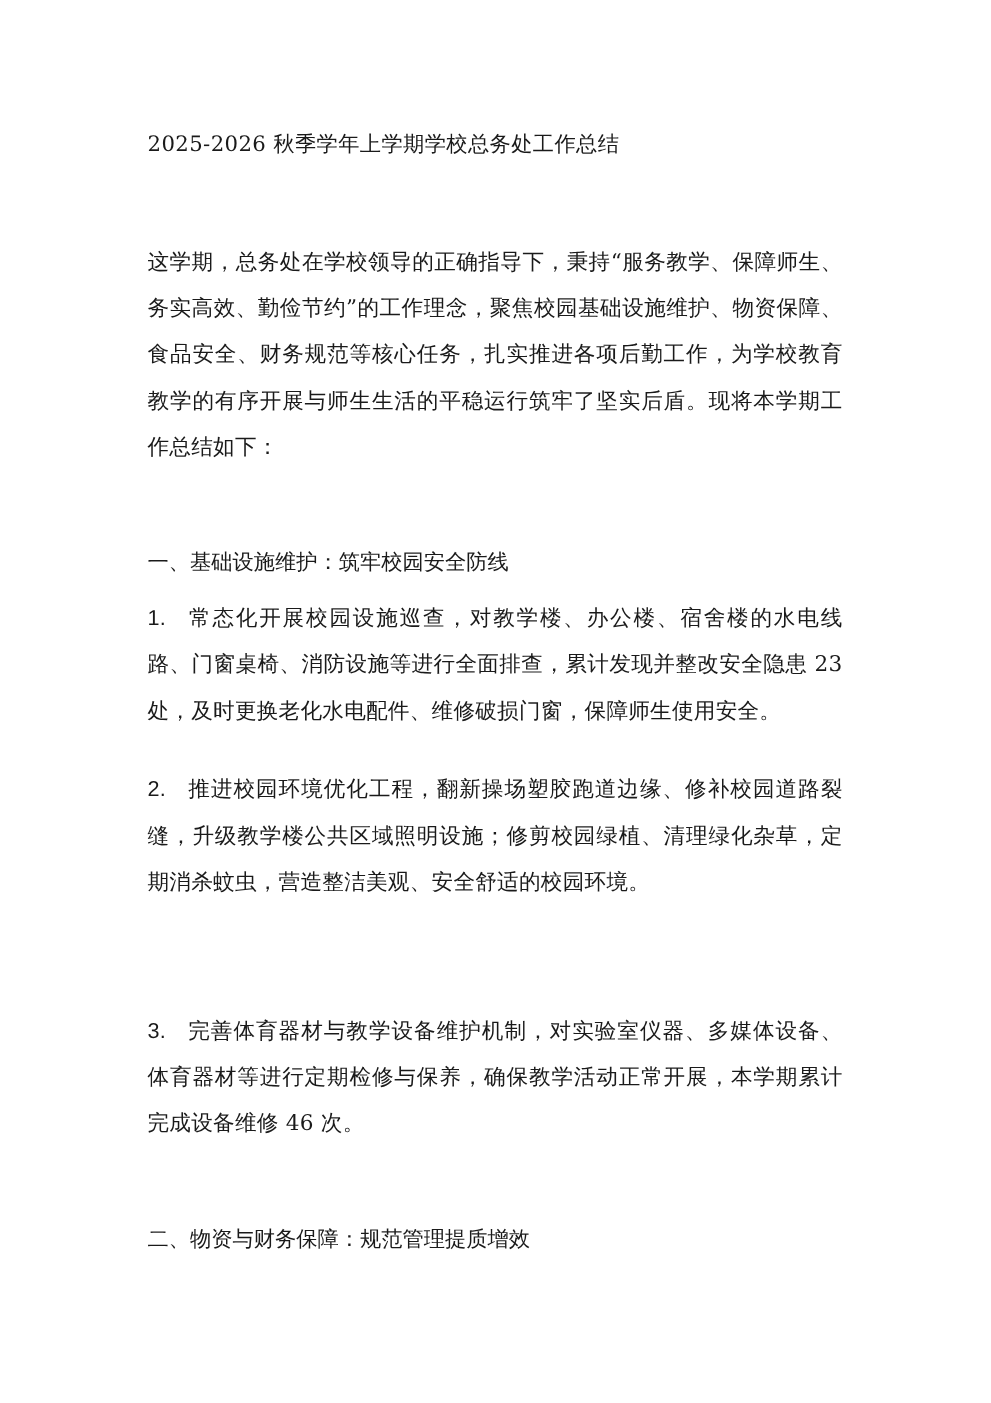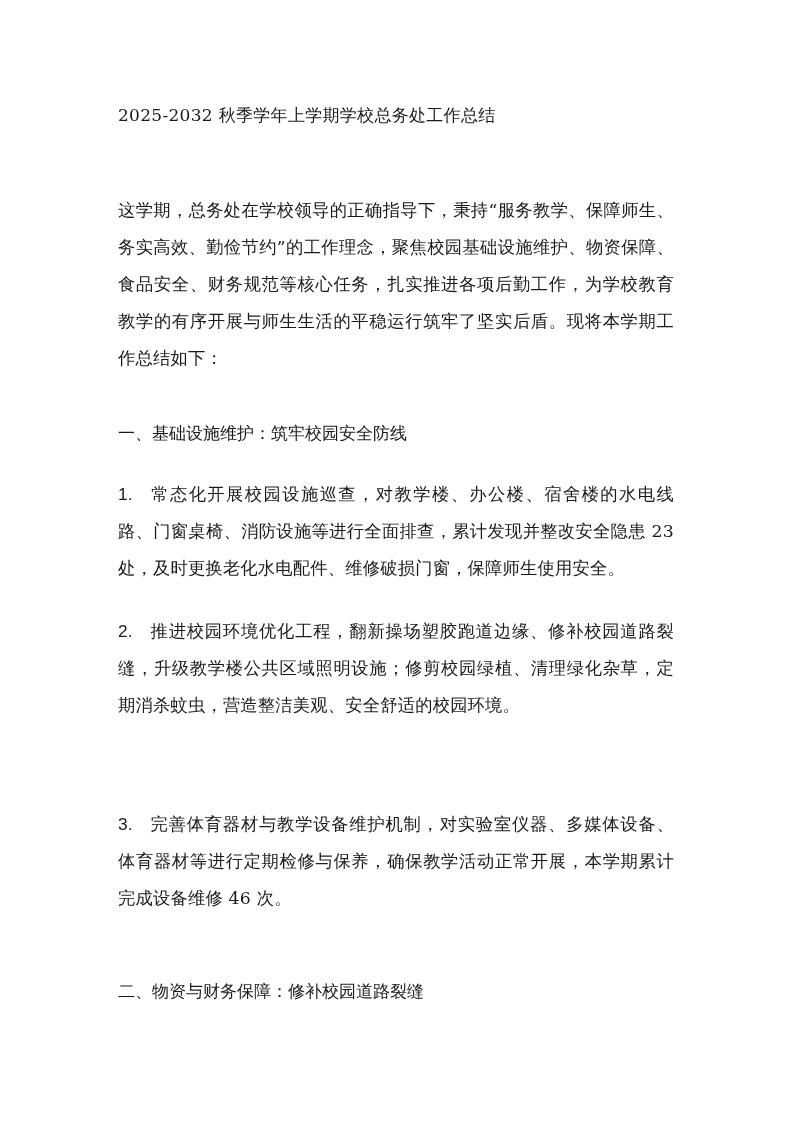--- a/index.html
+++ b/index.html
@@ -8,32 +8,32 @@
   .page { position: absolute; left: 118px; top: 0; width: 556px; }
   .title { position: absolute; top: 104px; left: 0; font-size: 17px; white-space: nowrap; letter-spacing: 0.3px; }
   .para { position: absolute; left: 0; width: 556px; font-size: 17.3px; line-height: 37px; text-align: justify; text-align-last: left; letter-spacing: 0.2px; }
   .heading { position: absolute; left: 0; font-size: 17px; white-space: nowrap; }
   .num { display: inline-block; width: 32px; font-family: "Liberation Sans", sans-serif; }
 </style>
 </head>
 <body>
 
 <div class="page">
-  <div class="title">2025-2032 秋季学年上学期学校总务处工作总结</div>
+  <div class="title">2025-2026 秋季学年上学期学校总务处工作总结</div>
 
   <div class="para" style="top:192px;">这学期，总务处在学校领导的正确指导下，秉持“服务教学、保障师生、务实高效、勤俭节约”的工作理念，聚焦校园基础设施维护、物资保障、食品安全、财务规范等核心任务，扎实推进各项后勤工作，为学校教育教学的有序开展与师生生活的平稳运行筑牢了坚实后盾。现将本学期工作总结如下：</div>
 
-  <div class="heading" style="top:422px;"> 一、基础设施维护：筑牢校园安全防线</div>
+  <div class="heading" style="top:438px;"> 一、基础设施维护：筑牢校园安全防线</div>
 
   <div class="para" style="top:476px;">
     <span class="num">1.</span><span>常态化开展校园设施巡查，对教学楼、办公楼、宿舍楼的水电线路、门窗桌椅、消防设施等进行全面排查，累计发现并整改安全隐患 23 处，及时更换老化水电配件、维修破损门窗，保障师生使用安全。</span>
   </div>
 
   <div class="para" style="top:613px;">
     <span class="num">2.</span><span>推进校园环境优化工程，翻新操场塑胶跑道边缘、修补校园道路裂缝，升级教学楼公共区域照明设施；修剪校园绿植、清理绿化杂草，定期消杀蚊虫，营造整洁美观、安全舒适的校园环境。</span>
   </div>
 
   <div class="para" style="top:806px;">
     <span class="num">3.</span><span>完善体育器材与教学设备维护机制，对实验室仪器、多媒体设备、体育器材等进行定期检修与保养，确保教学活动正常开展，本学期累计完成设备维修 46 次。</span>
   </div>
 
-  <div class="heading" style="top:980px;">二、物资与财务保障：修补校园道路裂缝</div>
+  <div class="heading" style="top:980px;">二、物资与财务保障：规范管理提质增效</div>
 </div>
 
 </body></html>

